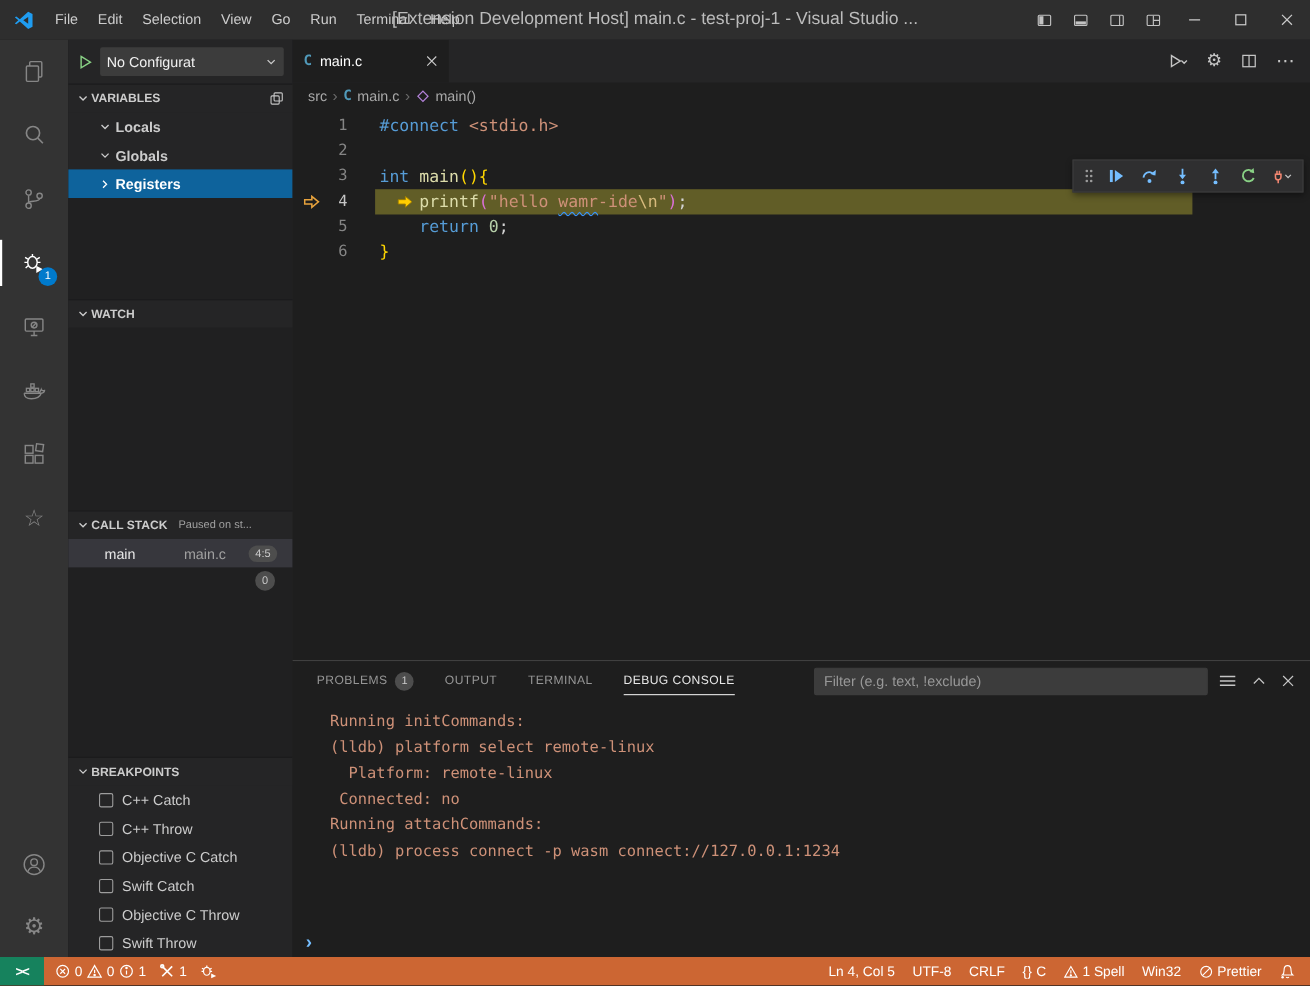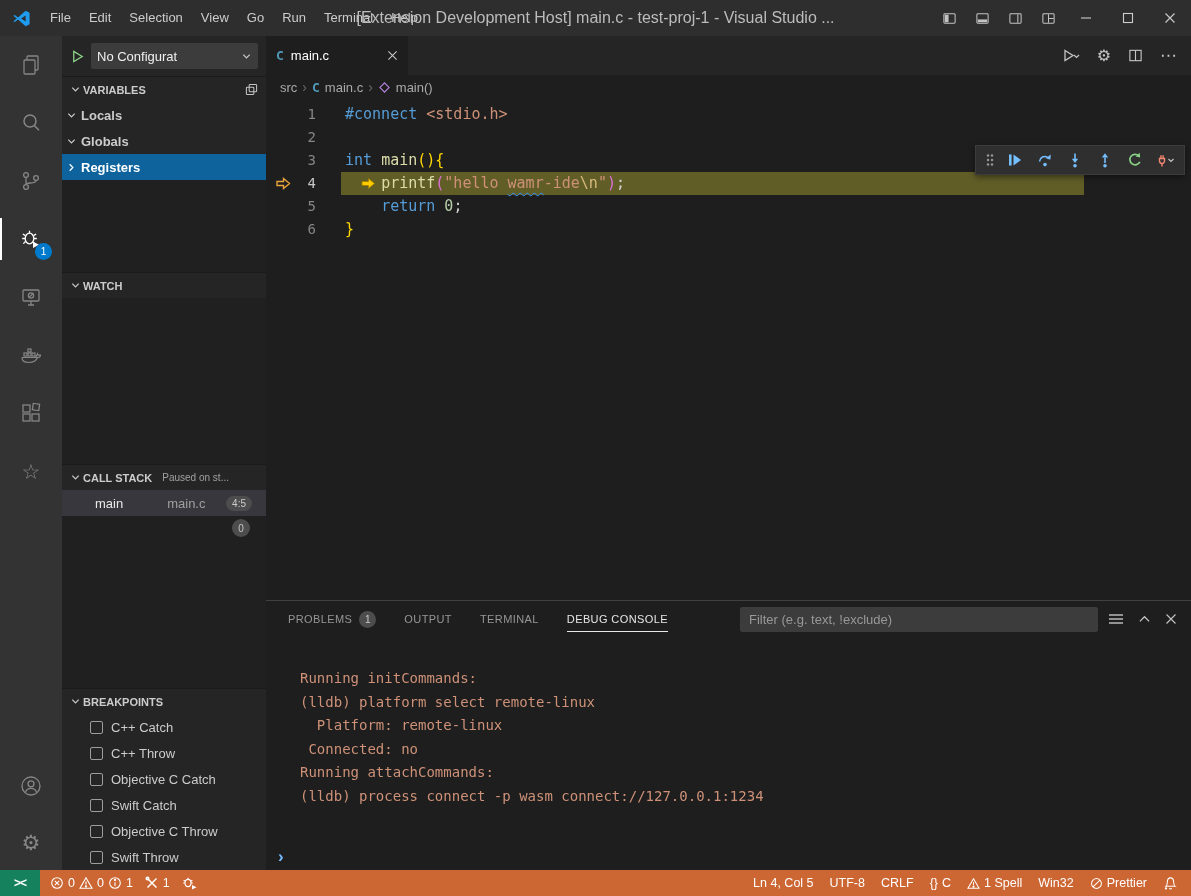--- a/index.html
+++ b/index.html
@@ -31,21 +31,21 @@
   .act-bottom .act-item{height:56px;}
   .glyph-ic{font-size:21px;line-height:1;}
 
   
   .sidebar{width:204px;background:#252526;flex-shrink:0;display:flex;flex-direction:column;font-size:13px;overflow:hidden;}
   .side-toolbar{height:40px;display:flex;align-items:center;padding:0 8px;gap:6px;}
   .cfg-select{height:26px;flex:1;background:#3c3c3c;border-radius:2px;display:flex;align-items:center;padding:0 6px;color:#f0f0f0;}
   .cfg-select .lbl{flex:1;white-space:nowrap;overflow:hidden;}
   .sec-h{height:26px;display:flex;align-items:center;padding:0 8px;gap:2px;font-weight:bold;font-size:11px;color:#cccccc;background:#252526;border-top:1px solid #1b1b1c;}
   .sec-h .spacer{flex:1;}
-  .tree-row{height:26px;display:flex;align-items:center;padding-left:4px;gap:4px;color:#cccccc;}
+  .tree-row{height:26px;display:flex;align-items:center;padding-left:28px;gap:4px;color:#cccccc;}
   .tree-row.selected{background:#0e639c;color:#ffffff;}
   .dark-zone{background:#202021;}
   .cs-status{font-weight:normal;font-size:10px;color:#a0a0a0;margin-left:8px;white-space:nowrap;}
   .frame-row{height:26px;background:#37373d;display:flex;align-items:center;padding:0 14px 0 33px;}
   .frame-row .fname{color:#e8e8e8;}
   .frame-row .ffile{color:#a0a0a0;margin-left:44px;flex:1;}
   .pos-badge{background:#4d4d4d;color:#cccccc;font-size:10px;border-radius:9px;padding:2px 6px;}
   .badge-row{height:24px;display:flex;justify-content:flex-end;align-items:center;padding-right:16px;}
   .num-badge{width:18px;height:18px;border-radius:50%;background:#4d4d4d;color:#c5c5c5;font-size:10px;display:flex;align-items:center;justify-content:center;}
   .bp-row{height:26px;display:flex;align-items:center;padding-left:28px;gap:8px;color:#cccccc;}
@@ -72,21 +72,21 @@
   .tk-kw{color:#569cd6;} .tk-str{color:#ce9178;} .tk-esc{color:#d7ba7d;}
   .tk-fn{color:#dcdcaa;} .tk-num{color:#b5cea8;} .tk-fg{color:#d4d4d4;}
   .tk-b1{color:#ffd700;} .tk-b2{color:#da70d6;} .tk-ws{}
   .misspell{text-decoration:underline wavy #3794ff 1px;text-underline-offset:4px;}
 
   .debug-toolbar{position:absolute;top:46px;right:6px;height:30px;background:#2f2f30;border:1px solid #3c3c3c;box-shadow:0 2px 6px rgba(0,0,0,.45);display:flex;align-items:center;padding:0 6px;gap:4px;z-index:20;}
   .dbg-btn{width:26px;height:26px;display:flex;align-items:center;justify-content:center;}
   .dbg-btn.narrow{width:16px;}
 
   
-  .panel{height:270px;border-top:1px solid #404040;display:flex;flex-direction:column;flex-shrink:0;background:#1e1e1e;gap:22px;}
+  .panel{height:270px;border-top:1px solid #404040;display:flex;flex-direction:column;flex-shrink:0;background:#1e1e1e;}
   .panel-header{height:36px;display:flex;align-items:center;flex-shrink:0;}
   .panel-tabs{display:flex;align-items:center;gap:28px;margin-left:22px;height:100%;}
   .ptab{display:flex;align-items:center;gap:7px;font-size:11px;letter-spacing:.4px;color:#969696;height:100%;position:relative;}
   .ptab.active{color:#e7e7e7;}
   .ptab.active::after{content:"";position:absolute;left:0;right:0;bottom:5px;height:1px;background:#e7e7e7;}
   .ptab .badge{min-width:17px;height:17px;border-radius:50%;background:#4d4d4d;color:#cccccc;font-size:10px;display:flex;align-items:center;justify-content:center;letter-spacing:0;}
   .filter{margin-left:auto;width:358px;height:25px;background:#3c3c3c;border:1px solid #3c3c3c;border-radius:2px;color:#e0e0e0;font-size:13px;padding:0 8px;font-family:"Liberation Sans",sans-serif;outline:none;}
   .filter::placeholder{color:#989898;}
   .panel-icons{display:flex;align-items:center;gap:14px;margin:0 14px 0 10px;color:#c5c5c5;}
   .console{flex:1;padding:8px 0 0 34px;font:14px/23.5px "DejaVu Sans Mono",monospace;color:#ce9178;overflow:hidden;}

